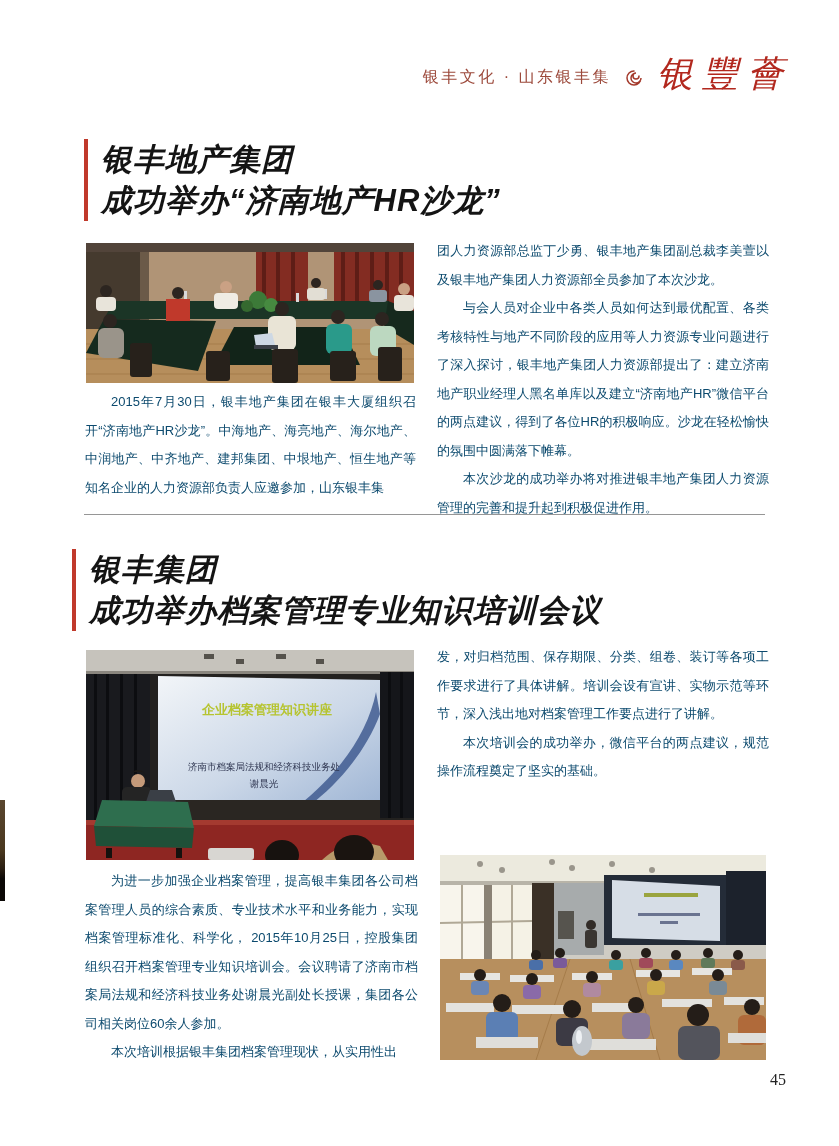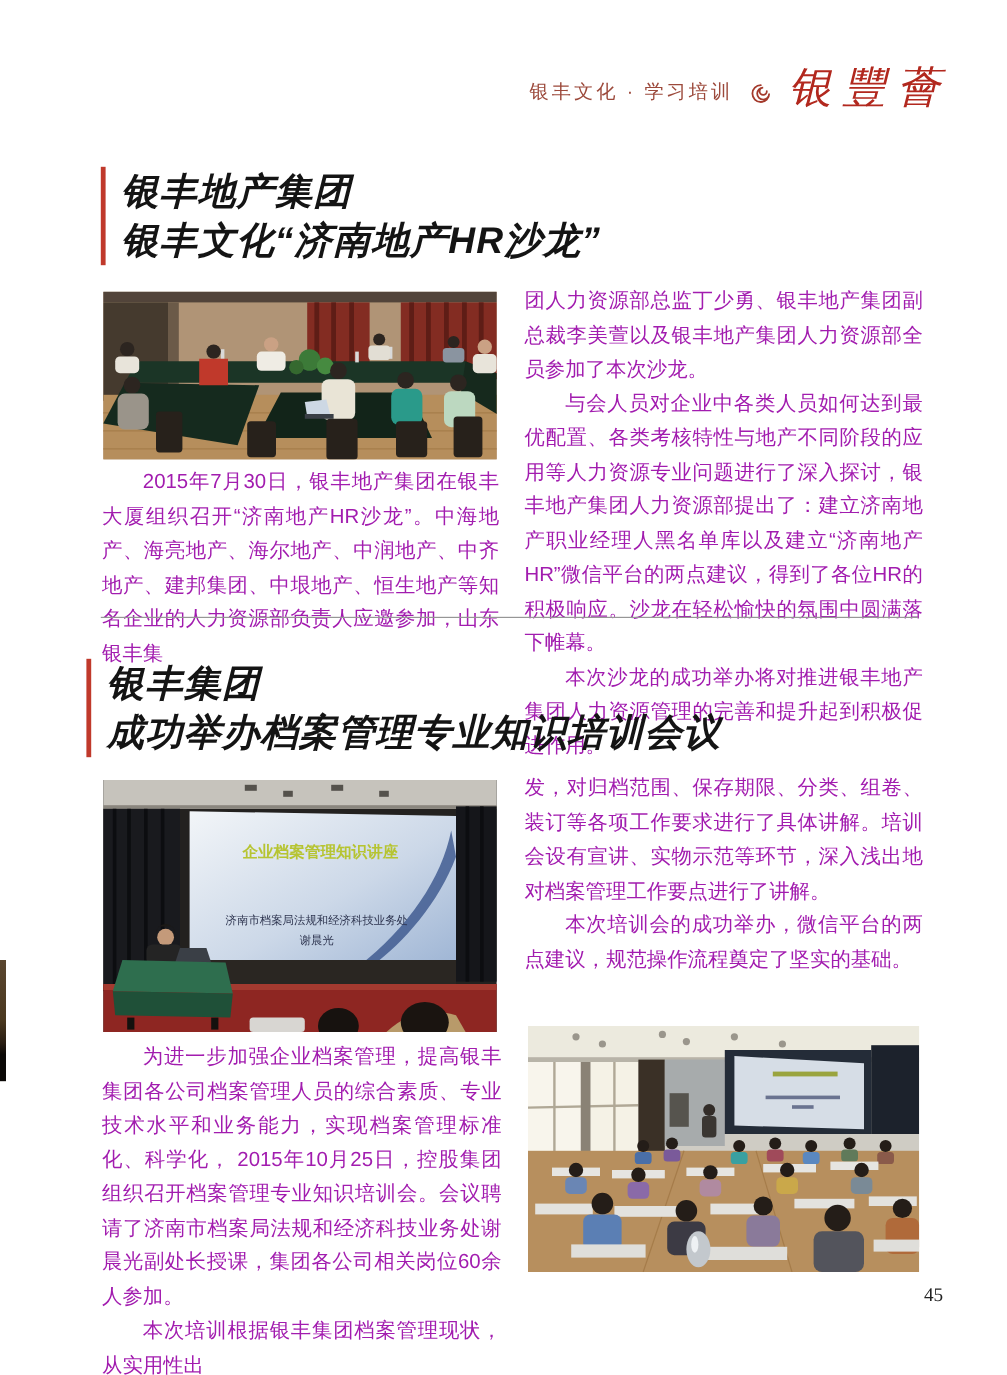--- a/index.html
+++ b/index.html
@@ -31,21 +31,21 @@
   
   .title-block { border-left:4px solid #c0392b; padding-left:13px; }
   .title-block h2 {
     font-size:31px; line-height:41px; font-weight:bold; color:#141414;
     letter-spacing:1px; white-space:nowrap;font-style:italic;
   }
   .t1 { left:84px; top:139px; }
   .t2 { left:72px; top:549px; }
 
   
-  .body-col { font-size:17px; line-height:28.5px; text-align:justify; color:#a21caf; }
+  .body-col { font-size:13px; line-height:28.5px; text-align:justify; color:#0c4a6e; }
   .body-col p { margin:0; }
   .body-col p.indent { text-indent:2em; }
   .c1-left  { left:85px;  top:388px; width:331px; }
   .c1-right { left:437px; top:237px; width:332px; }
   .c2-right { left:437px; top:643px; width:332px; }
   .c2-left  { left:85px;  top:867px; width:333px; }
 
   .divider { left:84px; top:514px; width:681px; height:1px; background:#969696; }
 
   
@@ -58,30 +58,30 @@
     left:770px; top:1071px; font-family:"Liberation Serif","DejaVu Serif",serif;
     font-size:16px; color:#222;
   }
 </style>
 </head>
 <body>
 
 <div class="abs edge-strip"></div>
 
 <div class="abs header">
-  <span class="section-label">银丰文化 · 学习培训</span>
+  <span class="section-label">银丰文化 · 山东银丰集</span>
   <svg class="swirl" viewBox="0 0 20 20">
     <path d="M10 3 a7 7 0 1 0 7 7 a5 5 0 1 1 -5 -5 a3 3 0 1 0 3 3" fill="none" stroke="#a43a2c" stroke-width="1.5" stroke-linecap="round"></path>
   </svg>
   <span class="logo">银豐薈</span>
 </div>
 
 <div class="abs title-block t1">
   <h2>银丰地产集团</h2>
-  <h2>银丰文化“济南地产HR沙龙”</h2>
+  <h2>成功举办“济南地产HR沙龙”</h2>
 </div>
 
 <svg class="abs photo photo1" width="328" height="140" viewBox="0 0 328 140">
   <rect width="328" height="140" fill="#b09476"></rect>
   <rect width="328" height="9" fill="#52443a"></rect>
   <rect x="0" y="9" width="54" height="82" fill="#453a2e"></rect>
   <rect x="54" y="9" width="9" height="82" fill="#6b5a48"></rect>
 
   <rect x="170" y="9" width="52" height="64" fill="#832c22"></rect>
   <rect x="248" y="9" width="80" height="64" fill="#832c22"></rect>

